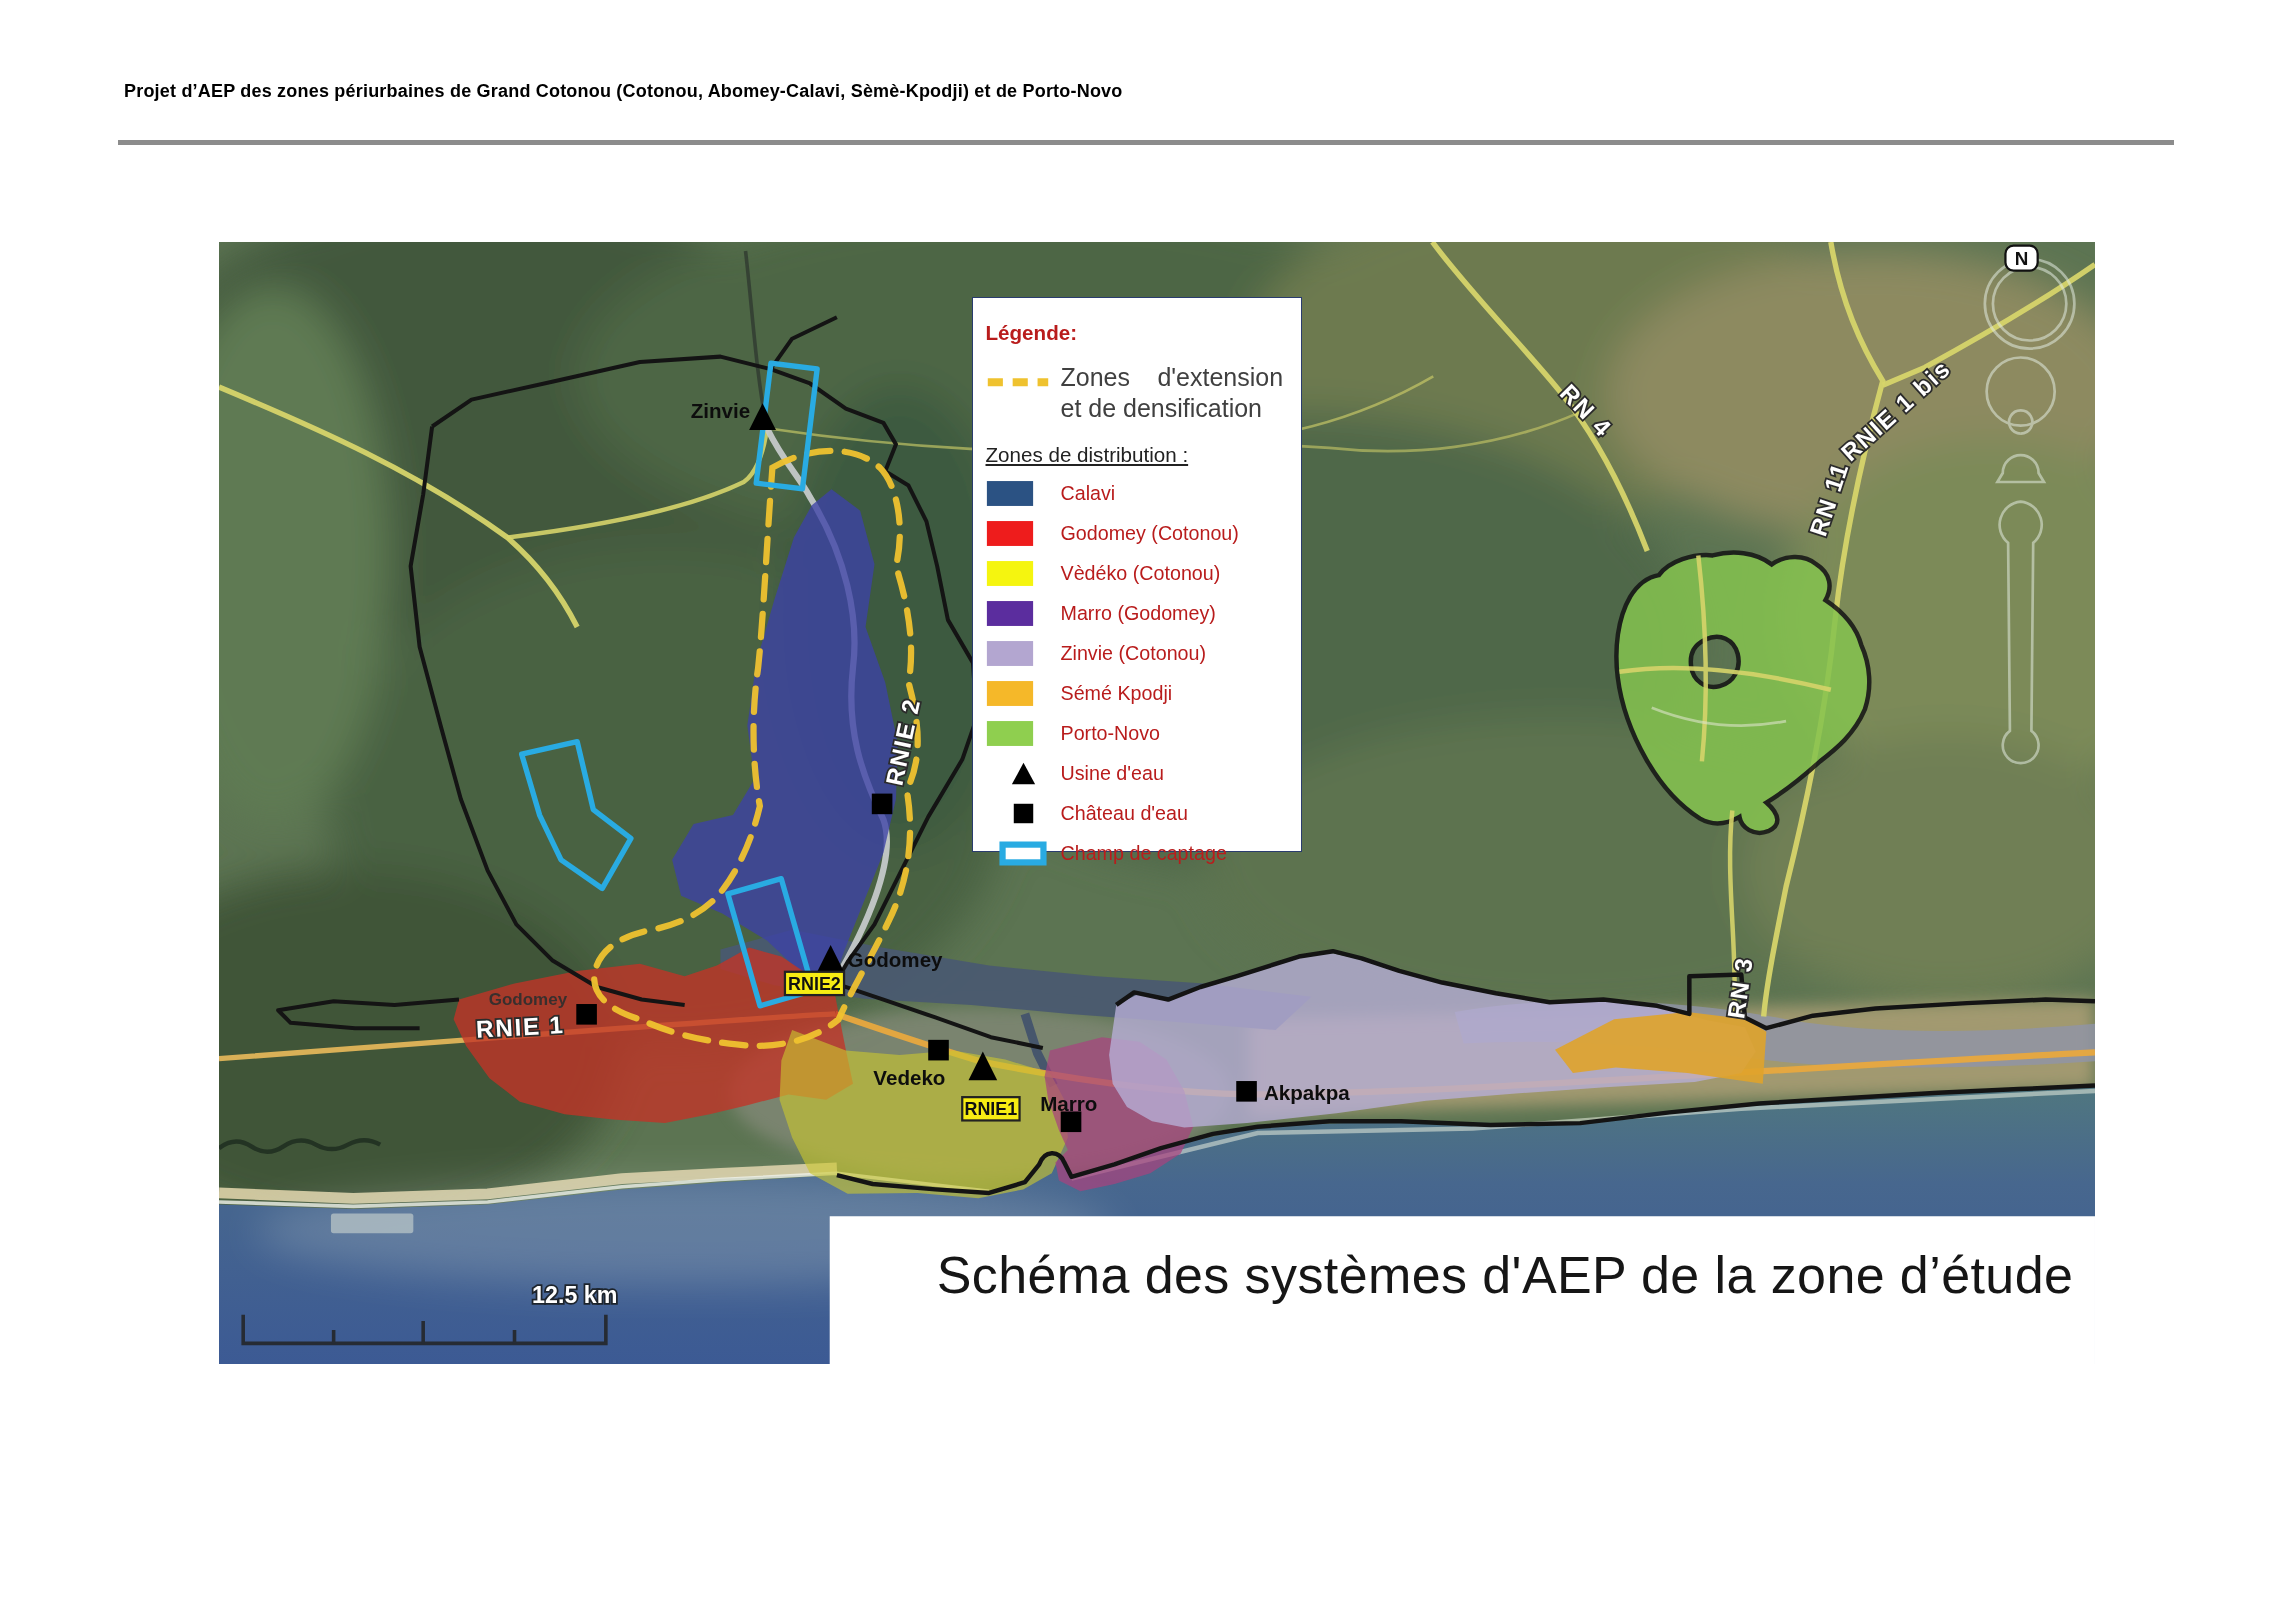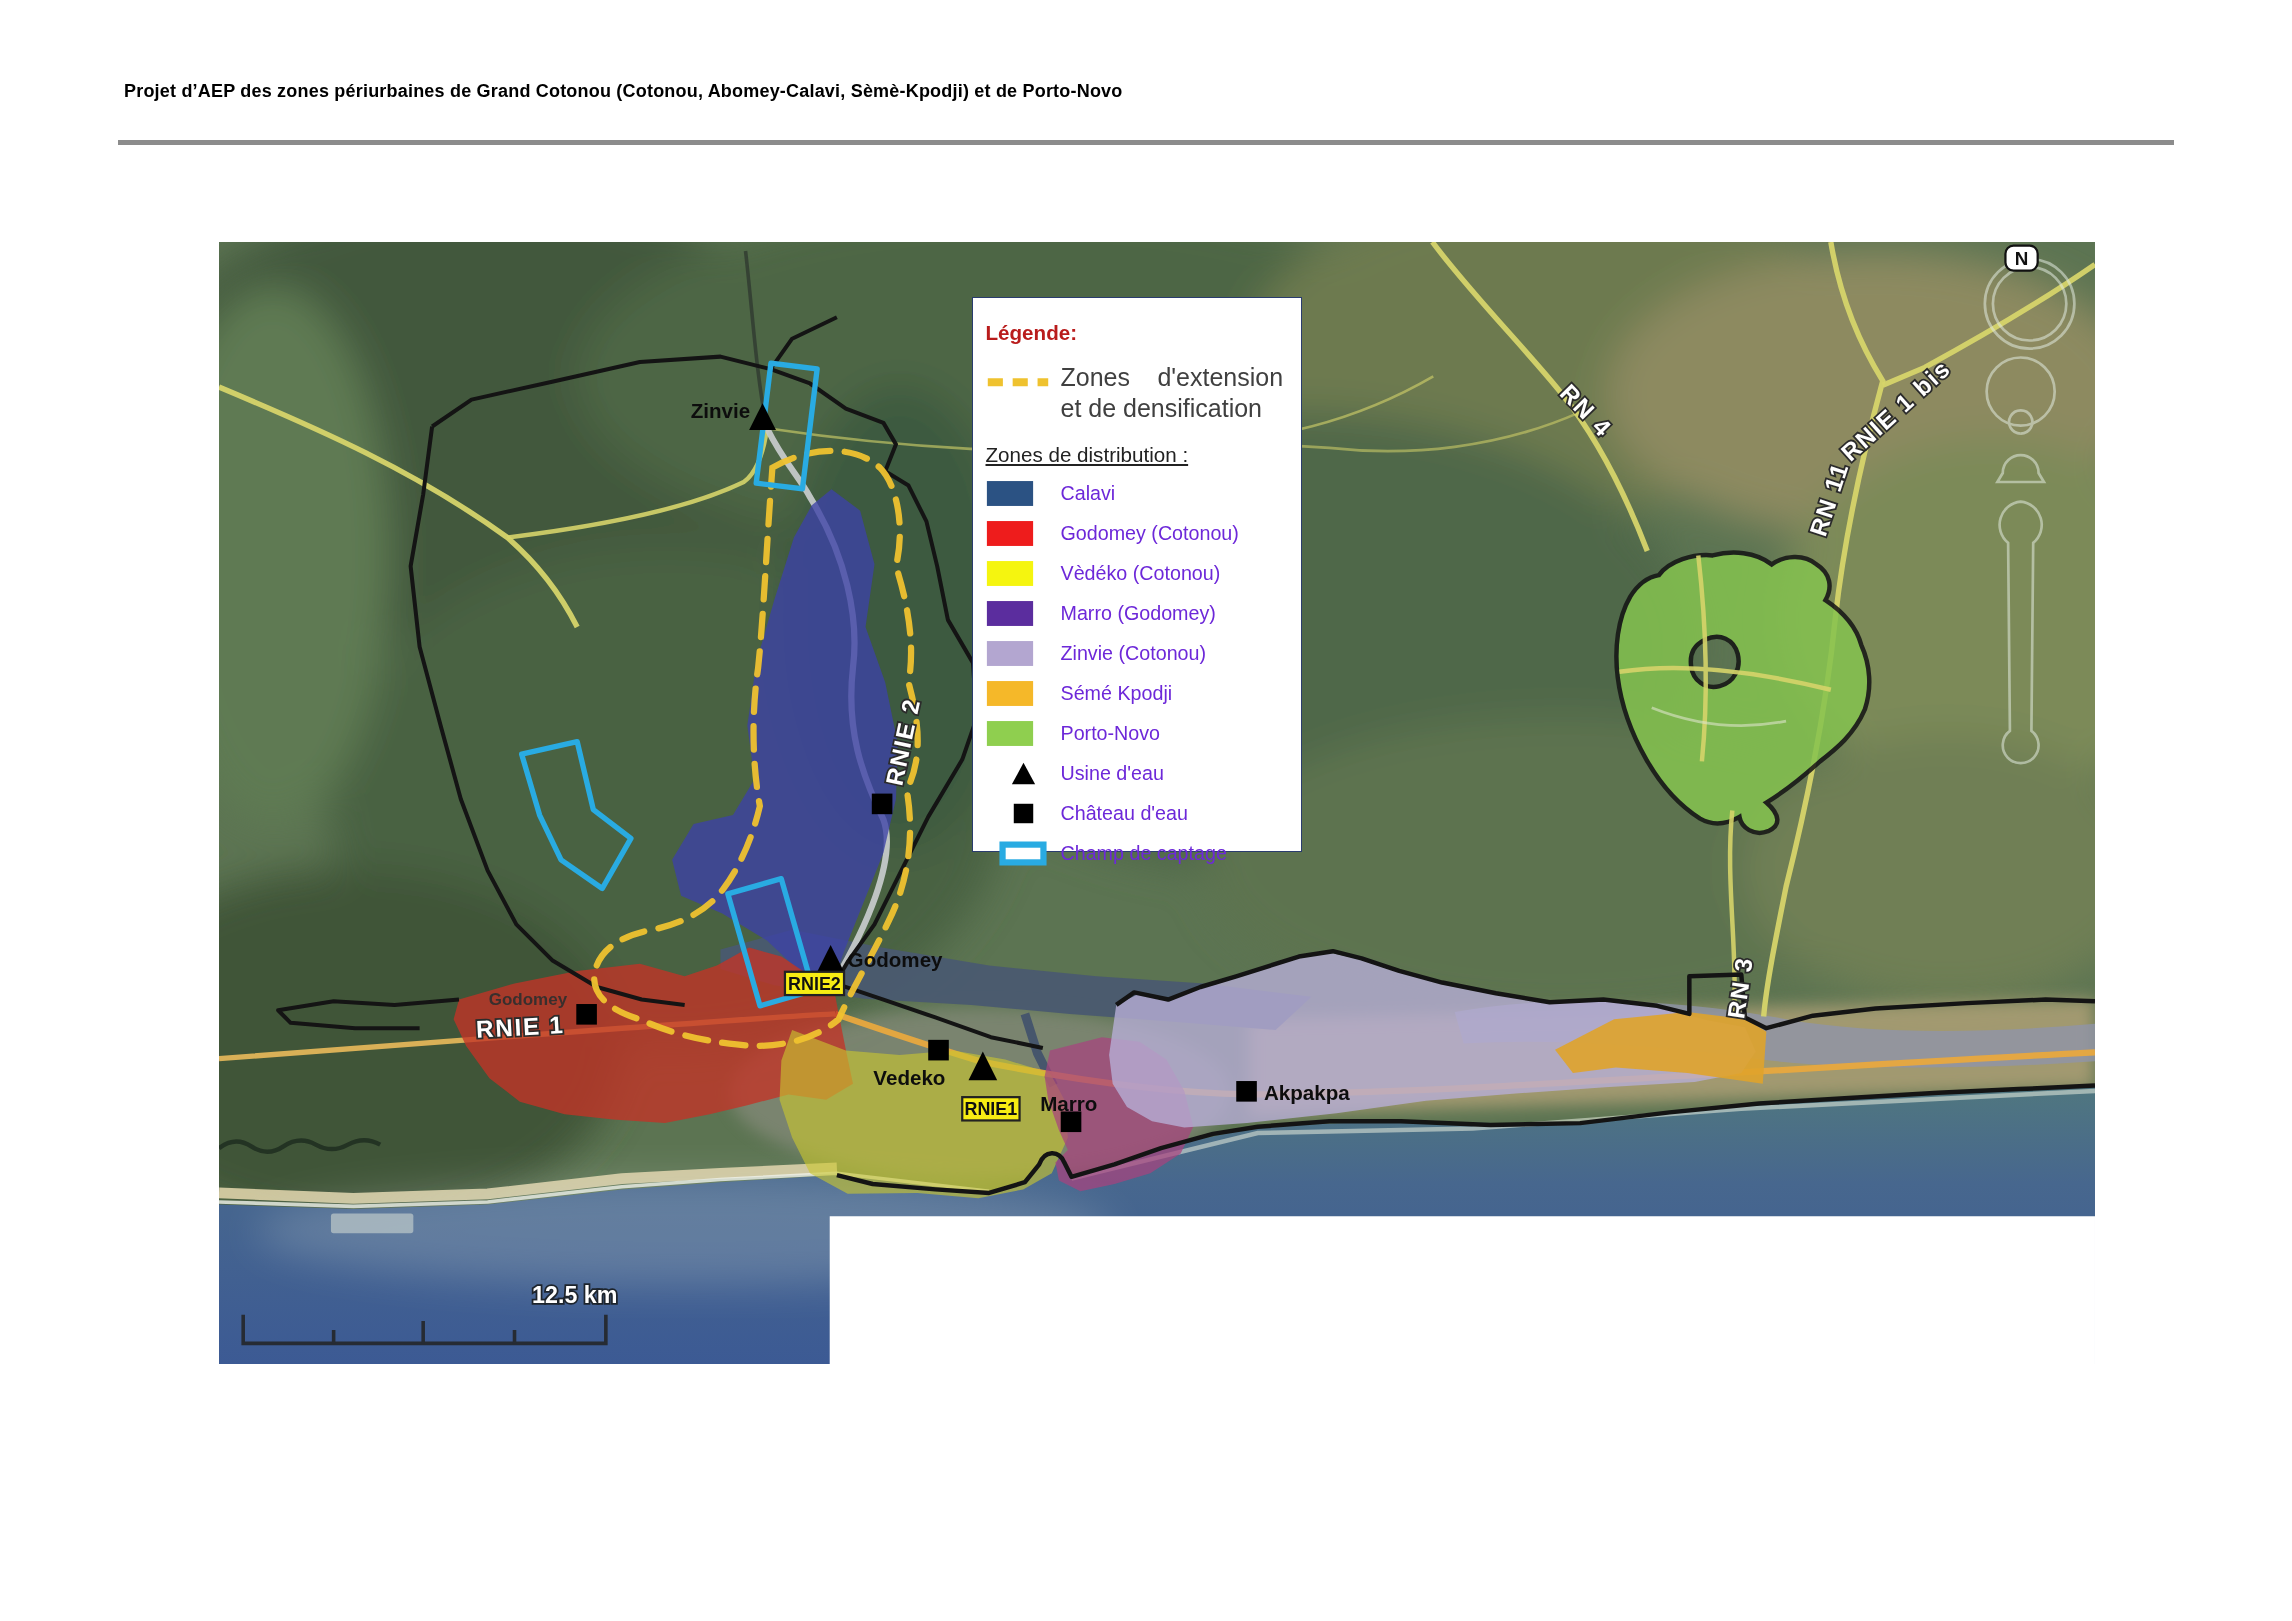--- a/index.html
+++ b/index.html
@@ -15,21 +15,21 @@
   
   #legend{position:absolute;left:972px;top:297px;width:330px;height:555px;background:#ffffff;
           border:1.8px solid #2a3c6e;box-sizing:border-box;padding:23px 12.5px 9px 12.5px;z-index:5;}
   #legend .lg-title{font-size:20.6px;font-weight:bold;color:#b91c1c;margin-bottom:17px;}
   .lg-ext-row{display:flex;align-items:flex-start;margin-bottom:18px;}
   .lg-ext-icon{width:75px;flex:none;padding-top:12.5px;}
   .lg-ext-label{flex:1;font-size:25px;color:#404040;line-height:1.25;text-align:justify;padding-right:5.4px;}
   .lg-dist-title{font-size:20.6px;color:#222;margin:9px 0 7.2px 0;text-decoration:underline;}
   .lg-row{display:flex;align-items:center;height:40px;}
   .lg-icon{width:75px;flex:none;display:flex;align-items:center;}
-  .lg-label{font-size:19.7px;color:#6d28d9;}
+  .lg-label{font-size:19.7px;color:#b91c1c;}
   
   #figure-title{position:absolute;left:896px;top:1245px;width:1218px;text-align:center;
                 font-size:52px;color:#161616;letter-spacing:0.4px;font-weight:500;}
   
   .place-label{font-family:"Liberation Sans",sans-serif;font-size:23px;font-weight:bold;fill:#0d0d0d;}
   .place-label-sm{font-family:"Liberation Sans",sans-serif;font-size:19px;font-weight:bold;fill:#2e2e2e;opacity:.9;}
   .road-label{font-family:"Liberation Sans",sans-serif;font-size:27px;font-weight:bold;fill:#ffffff;
               stroke:#2b2b2b;stroke-width:4px;paint-order:stroke;letter-spacing:2px;}
   .badge-label{font-family:"Liberation Sans",sans-serif;font-size:20px;font-weight:bold;fill:#111;}
   .scale-label{font-family:"Liberation Sans",sans-serif;font-size:26px;font-weight:bold;fill:#ffffff;
@@ -200,20 +200,21 @@
         <path d="M27,1198 L27,1230 L432,1230 L432,1198"></path>
         <path d="M128,1215 L128,1230"></path>
         <path d="M228,1205 L228,1230"></path>
         <path d="M330,1215 L330,1230"></path>
       </g>
       <text class="scale-label" x="445" y="1185" text-anchor="end">12.5 km</text>
     </svg>
 
   </div>
 
+  <div id="figure-title">Schéma des systèmes d'AEP de la zone d’étude</div>
 
   <div id="legend">
     <div class="lg-title">Légende:</div>
 
     <div class="lg-ext-row">
       <div class="lg-ext-icon">
         <svg width="64" height="10.7" viewBox="0 0 72 12">
           <line x1="2" y1="6" x2="70" y2="6" stroke-width="9" stroke-dasharray="17 11" stroke="#EFC22F"></line>
         </svg>
       </div>

